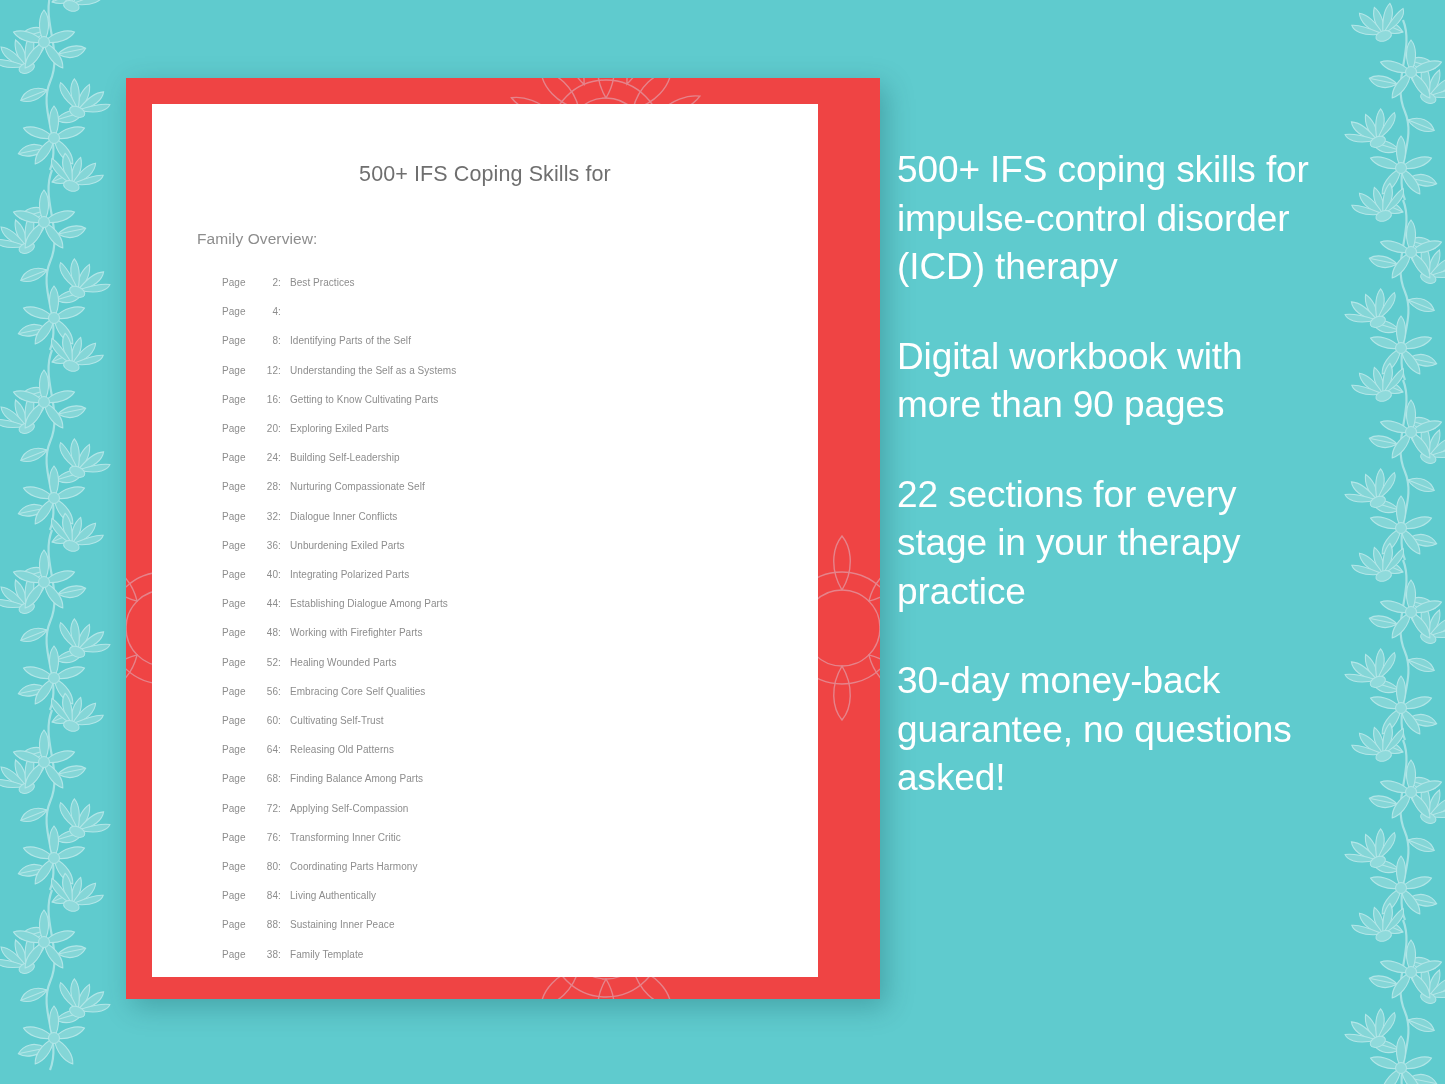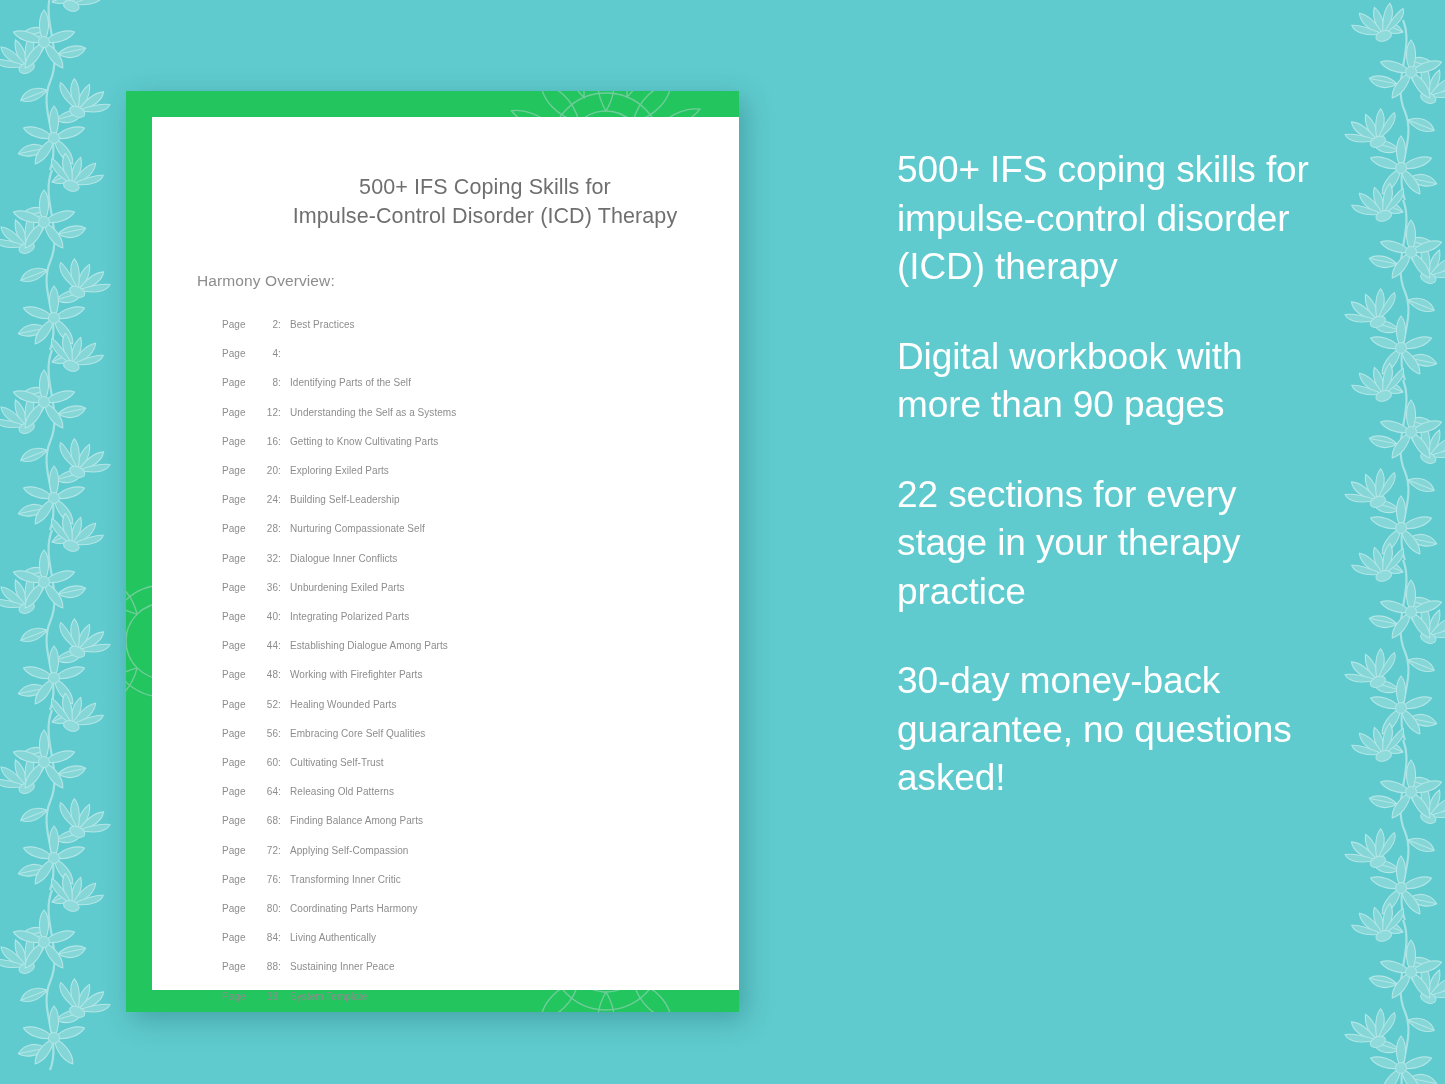--- a/index.html
+++ b/index.html
@@ -26,26 +26,25 @@
     opacity: 0.55;
   }
   .floral-border.left  { left: -8px; }
   .floral-border.right { right: -18px; }
 
   
   #product-card {
     position: absolute;
     left: 126px;
     top: 78px;
-    width: 613px;
+    width: 754px;
     height: 921px;
-    background: #22c55e;
+    background: #ef4444;
     box-shadow: 6px 8px 26px rgba(0, 60, 70, 0.28);
     overflow: hidden;
-    margin-top: 13px;
   }
 
   
   .card-watermark {
     position: absolute;
     pointer-events: none;
     opacity: 0.5;
   }
   .wm-top    { left: 330px;  top: -92px;  width: 300px; height: 300px; }
   .wm-left   { left: -112px; top: 400px;  width: 300px; height: 300px; }
@@ -269,24 +268,23 @@
       <path d="M150,112 C138,92 140,70 150,58 C160,70 162,92 150,112 Z" transform="rotate(225 150 150)"></path>
       <path d="M150,112 C138,92 140,70 150,58 C160,70 162,92 150,112 Z" transform="rotate(270 150 150)"></path>
       <path d="M150,112 C138,92 140,70 150,58 C160,70 162,92 150,112 Z" transform="rotate(315 150 150)"></path>
     </g>
   </svg>
 
   <div id="page-sheet">
 
     <h1 id="doc-title">
       <span class="title-line">500+ IFS Coping Skills for</span>
-      <span class="title-line">Impulse-Control Disorder (ICD) Therapy</span>
     </h1>
 
-    <div id="content-overview-heading">Harmony Overview:</div>
+    <div id="content-overview-heading">Family Overview:</div>
 
     <ul id="toc-list">
         <li class="toc-row">
           <span class="toc-page-label">Page</span>
           <span class="toc-page-num">2</span>
           <span class="toc-colon">:</span>
           <span class="toc-title">Best Practices</span>
         </li>
         <li class="toc-row">
           <span class="toc-page-label">Page</span>
@@ -416,21 +414,21 @@
         <li class="toc-row">
           <span class="toc-page-label">Page</span>
           <span class="toc-page-num">88</span>
           <span class="toc-colon">:</span>
           <span class="toc-title">Sustaining Inner Peace</span>
         </li>
         <li class="toc-row">
           <span class="toc-page-label">Page</span>
           <span class="toc-page-num">38</span>
           <span class="toc-colon">:</span>
-          <span class="toc-title">System Template</span>
+          <span class="toc-title">Family Template</span>
         </li>
       </ul>
 
   </div>
 </div>
 
 <div id="marketing-column">
     <p class="marketing-block">500+ IFS coping skills for impulse-control disorder (ICD) therapy</p>
     <p class="marketing-block">Digital workbook with more than 90 pages</p>
     <p class="marketing-block">22 sections for every stage in your therapy practice</p>

